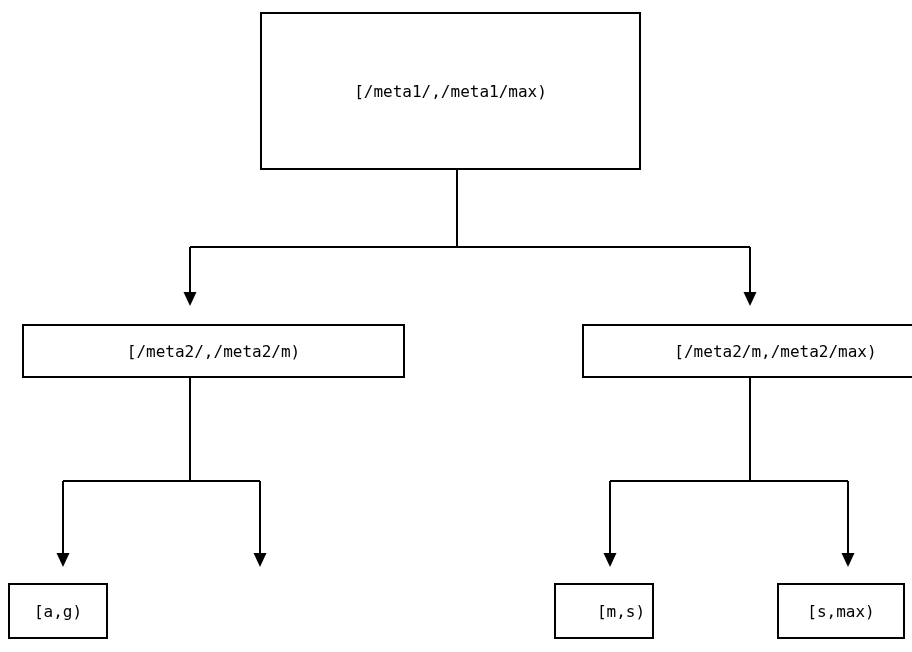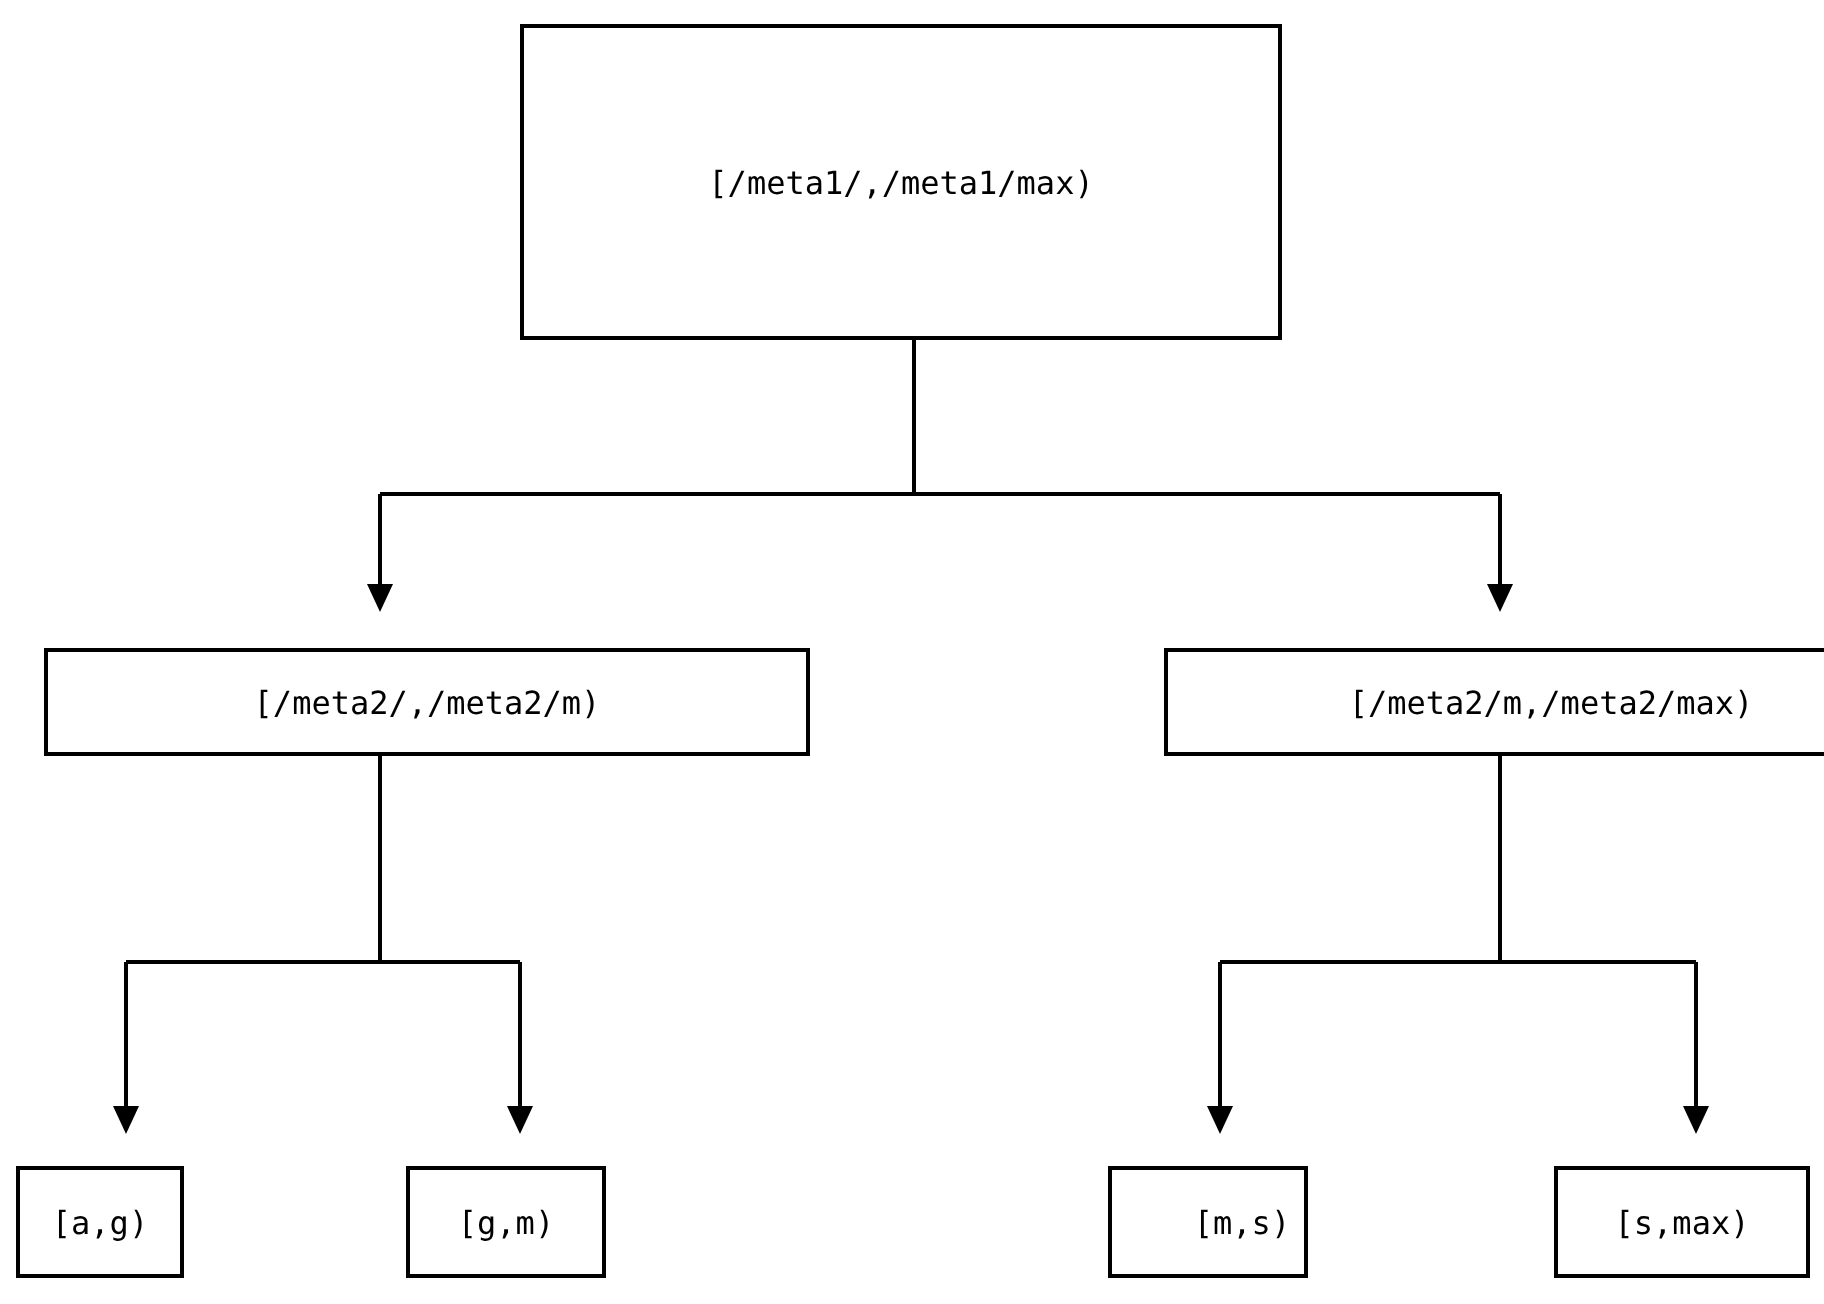--- a/index.html
+++ b/index.html
@@ -43,21 +43,21 @@
     color: var(--text-color);
     display: flex;
     align-items: center;
     justify-content: center;
     font-size: 16px;
     white-space: nowrap;
   }
   .node-root  { left: 260px; top: 12px;  width: 381px; height: 158px; }
   .node-left  { left: 22px;  top: 324px; width: 383px; height: 54px; }
   .node-right { left: 582px; top: 324px; width: 387px; height: 54px; }
-  .node-leaf-1 { left: 8px;   top: 583px; width: 84px; height: 56px; }
+  .node-leaf-1 { left: 8px;   top: 583px; width: 100px; height: 56px; }
   .node-leaf-2 { left: 203px; top: 583px; width: 100px; height: 56px; }
   .node-leaf-3 { left: 554px; top: 583px; width: 100px; height: 56px; padding-left: 34px; }
   .node-leaf-4 { left: 777px; top: 583px; width: 128px; height: 56px; }
 </style>
 </head>
 <body>
 
 <div class="canvas">
 
   <svg class="connectors" width="912" height="652" viewBox="0 0 912 652">
@@ -73,19 +73,18 @@
   </svg>
 
   <div class="node node-root">[/meta1/,/meta1/max)</div>
 
   <div class="node node-left">[/meta2/,/meta2/m)</div>
 
   <div class="node node-right">[/meta2/m,/meta2/max)</div>
 
   <div class="node node-leaf-1">[a,g)</div>
 
-  <div class="node node-leaf-2">[g,m)</div>
 
   <div class="node node-leaf-3">[m,s)</div>
 
   <div class="node node-leaf-4">[s,max)</div>
 
 </div>
 
 </body></html>

